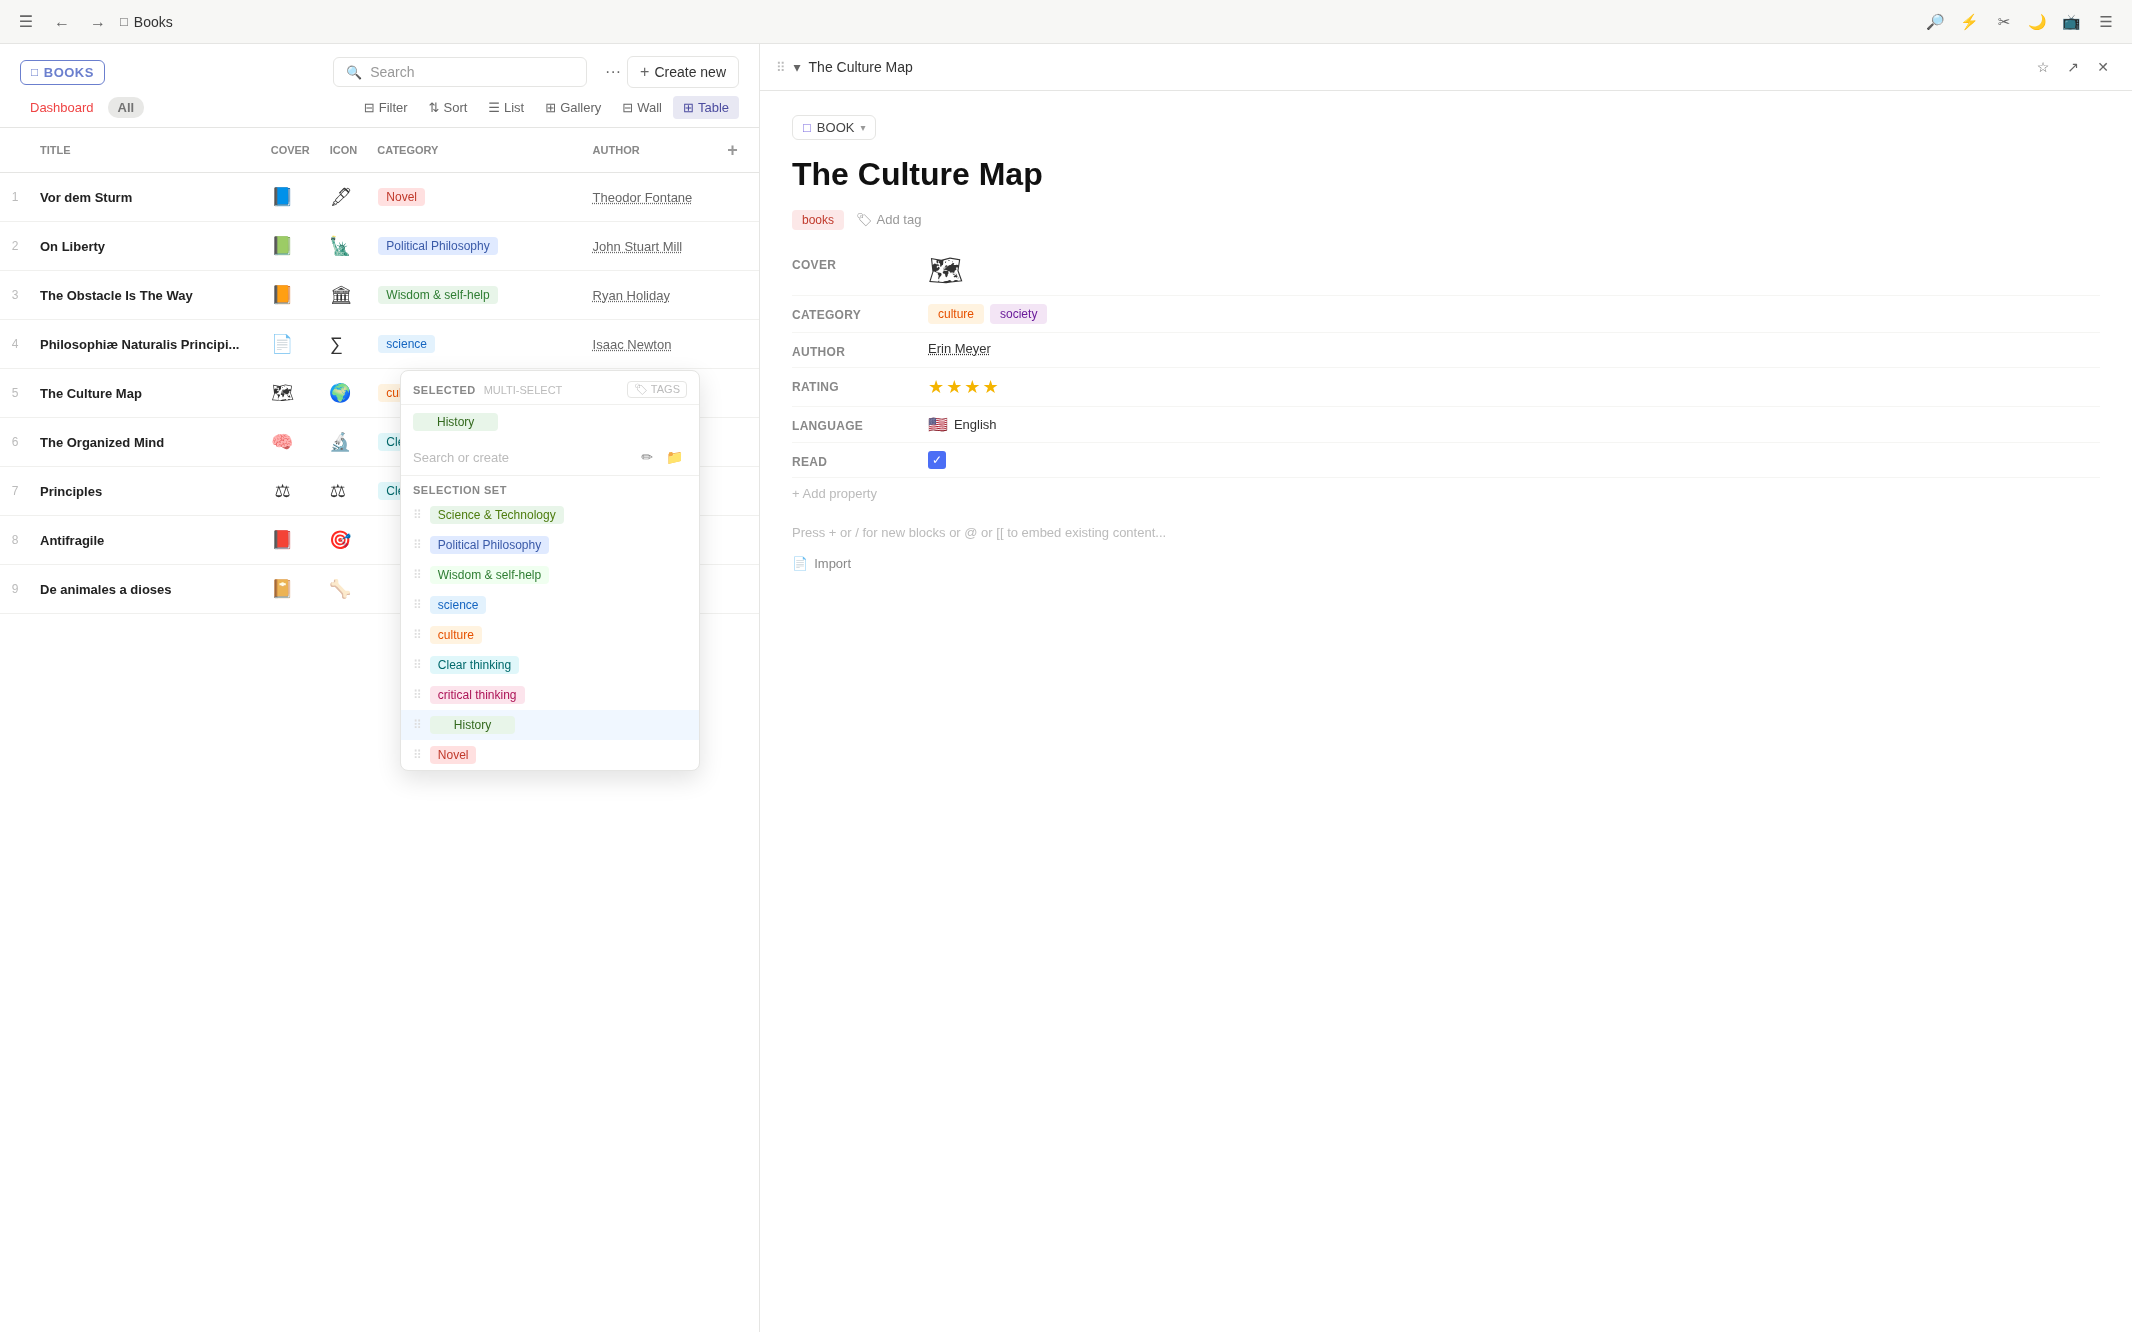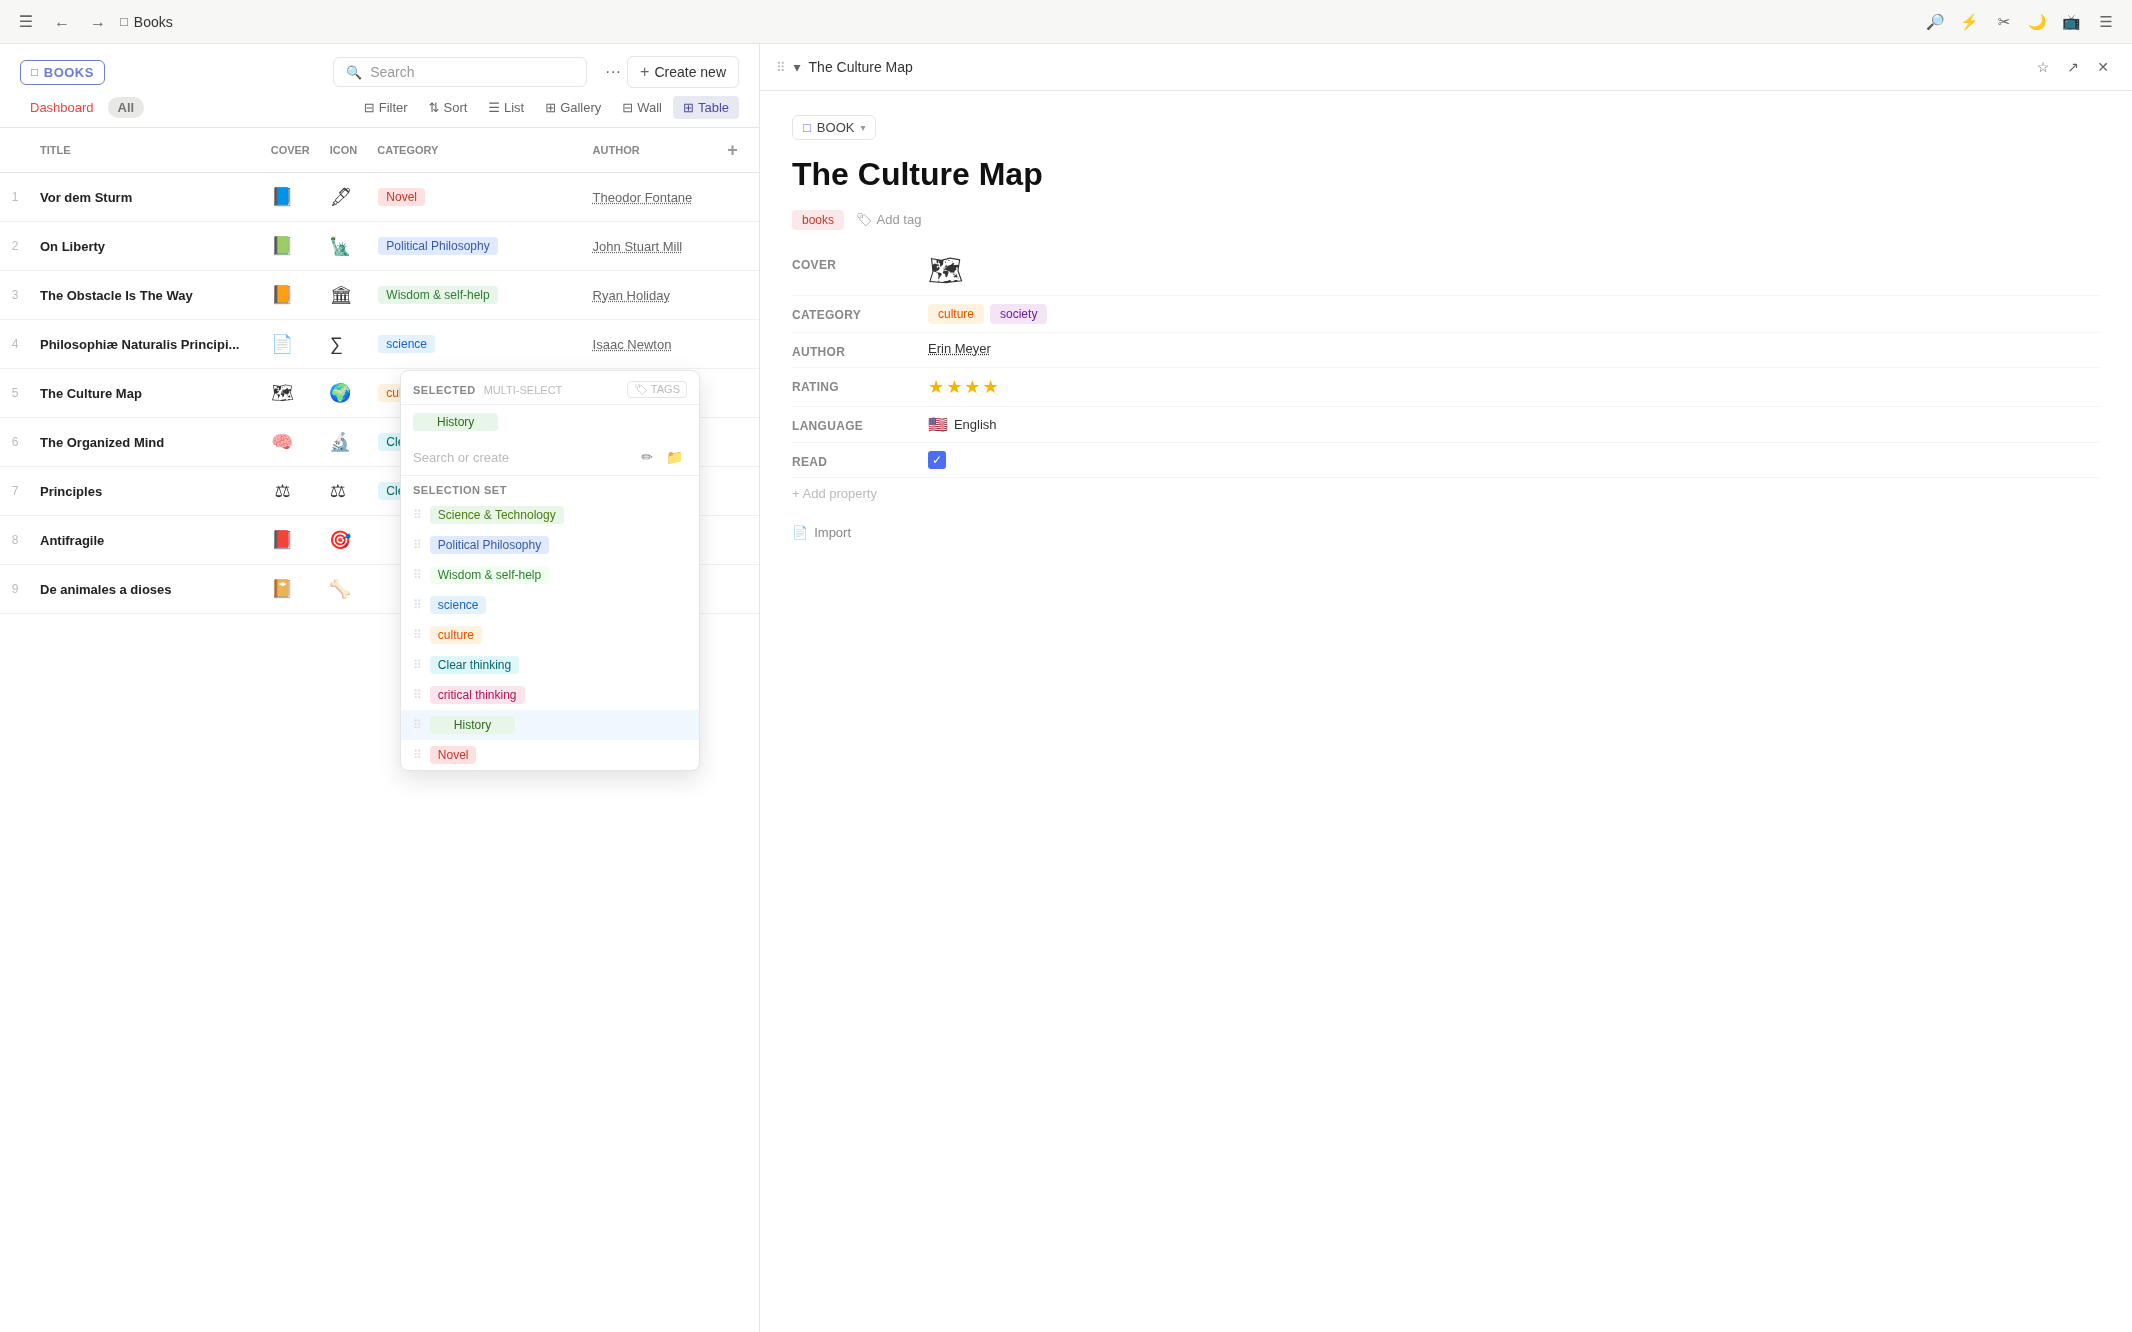--- a/index.html
+++ b/index.html
@@ -426,20 +426,21 @@
           </div>
         </div>
 
 
       </div>
 
       <div class="add-prop-btn">
         <span>+ Add property</span>
       </div>
 
+      <div class="hint-text">Press + or / for new blocks or @ or [[ to embed existing content...</div>
 
       <div class="import-btn">
         <span>📄</span>
         <span>Import</span>
       </div>
     </div>
   </div>
 </div>
 
 <div class="dropdown-panel">

